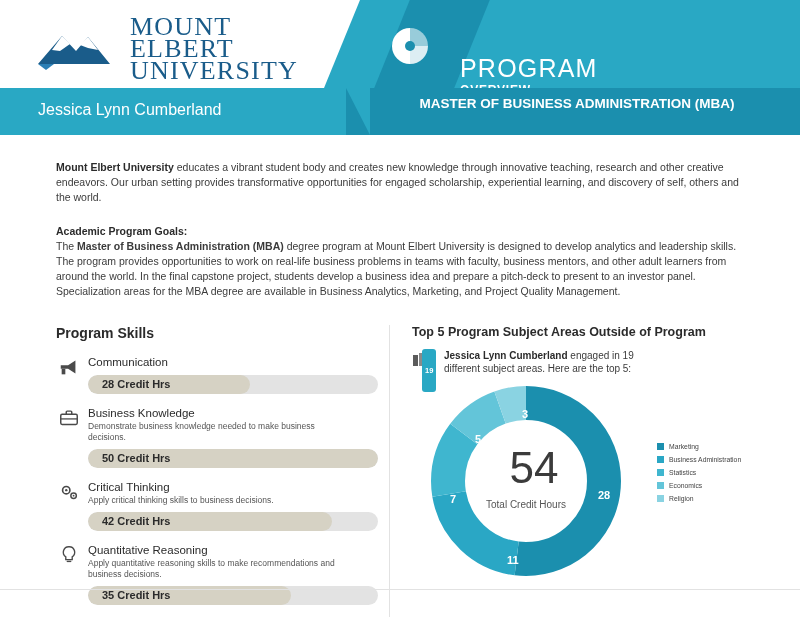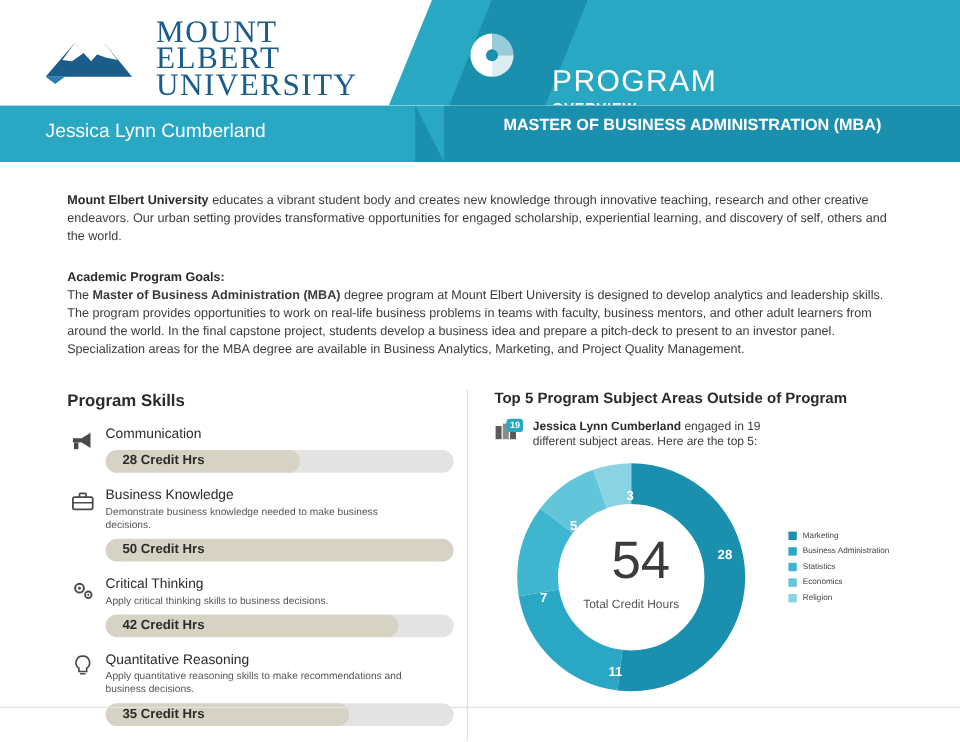--- a/index.html
+++ b/index.html
@@ -270,21 +270,21 @@
   }
   .badge {
     position: absolute;
     left: 10px;
     top: 0;
     background: #29a8c4;
     color: #ffffff;
     font-size: 7.5px;
     font-weight: bold;
     border-radius: 3px;
-    padding: 1px 3px;
+    padding: 17px 3px;
     line-height: 9px;
   }
   .engage-text {
     font-size: 10px;
     line-height: 13px;
     color: #3b3b3b;
     max-width: 200px;
   }
   .engage-text b { color: #2b2b2b; }
 
@@ -495,21 +495,21 @@
               <circle cx="100" cy="100" r="78" fill="none" stroke="#3fb6cf" stroke-width="34" stroke-dasharray="63.5 426.6" stroke-dashoffset="-353.9"></circle>
 
               <circle cx="100" cy="100" r="78" fill="none" stroke="#63c5d9" stroke-width="34" stroke-dasharray="45.4 444.7" stroke-dashoffset="-417.4"></circle>
 
               <circle cx="100" cy="100" r="78" fill="none" stroke="#8ad3e2" stroke-width="34" stroke-dasharray="27.2 462.9" stroke-dashoffset="-462.8"></circle>
             </g>
           </svg>
           <div class="donut-center-num">54</div>
           <div class="donut-center-label">Total Credit Hours</div>
 
-          <div class="slice-label" style="left:172px; top:76px;">28</div>
+          <div class="slice-label" style="left:172px; top:108px;">28</div>
           <div class="slice-label" style="left:81px; top:173px;">11</div>
           <div class="slice-label" style="left:24px; top:112px;">7</div>
           <div class="slice-label" style="left:49px; top:52px;">5</div>
           <div class="slice-label" style="left:96px; top:27px;">3</div>
         </div>
 
         <div class="legend">
           <div class="legend-item">
             <span class="legend-swatch" style="background:#1b8fae"></span>
             <span>Marketing</span>

